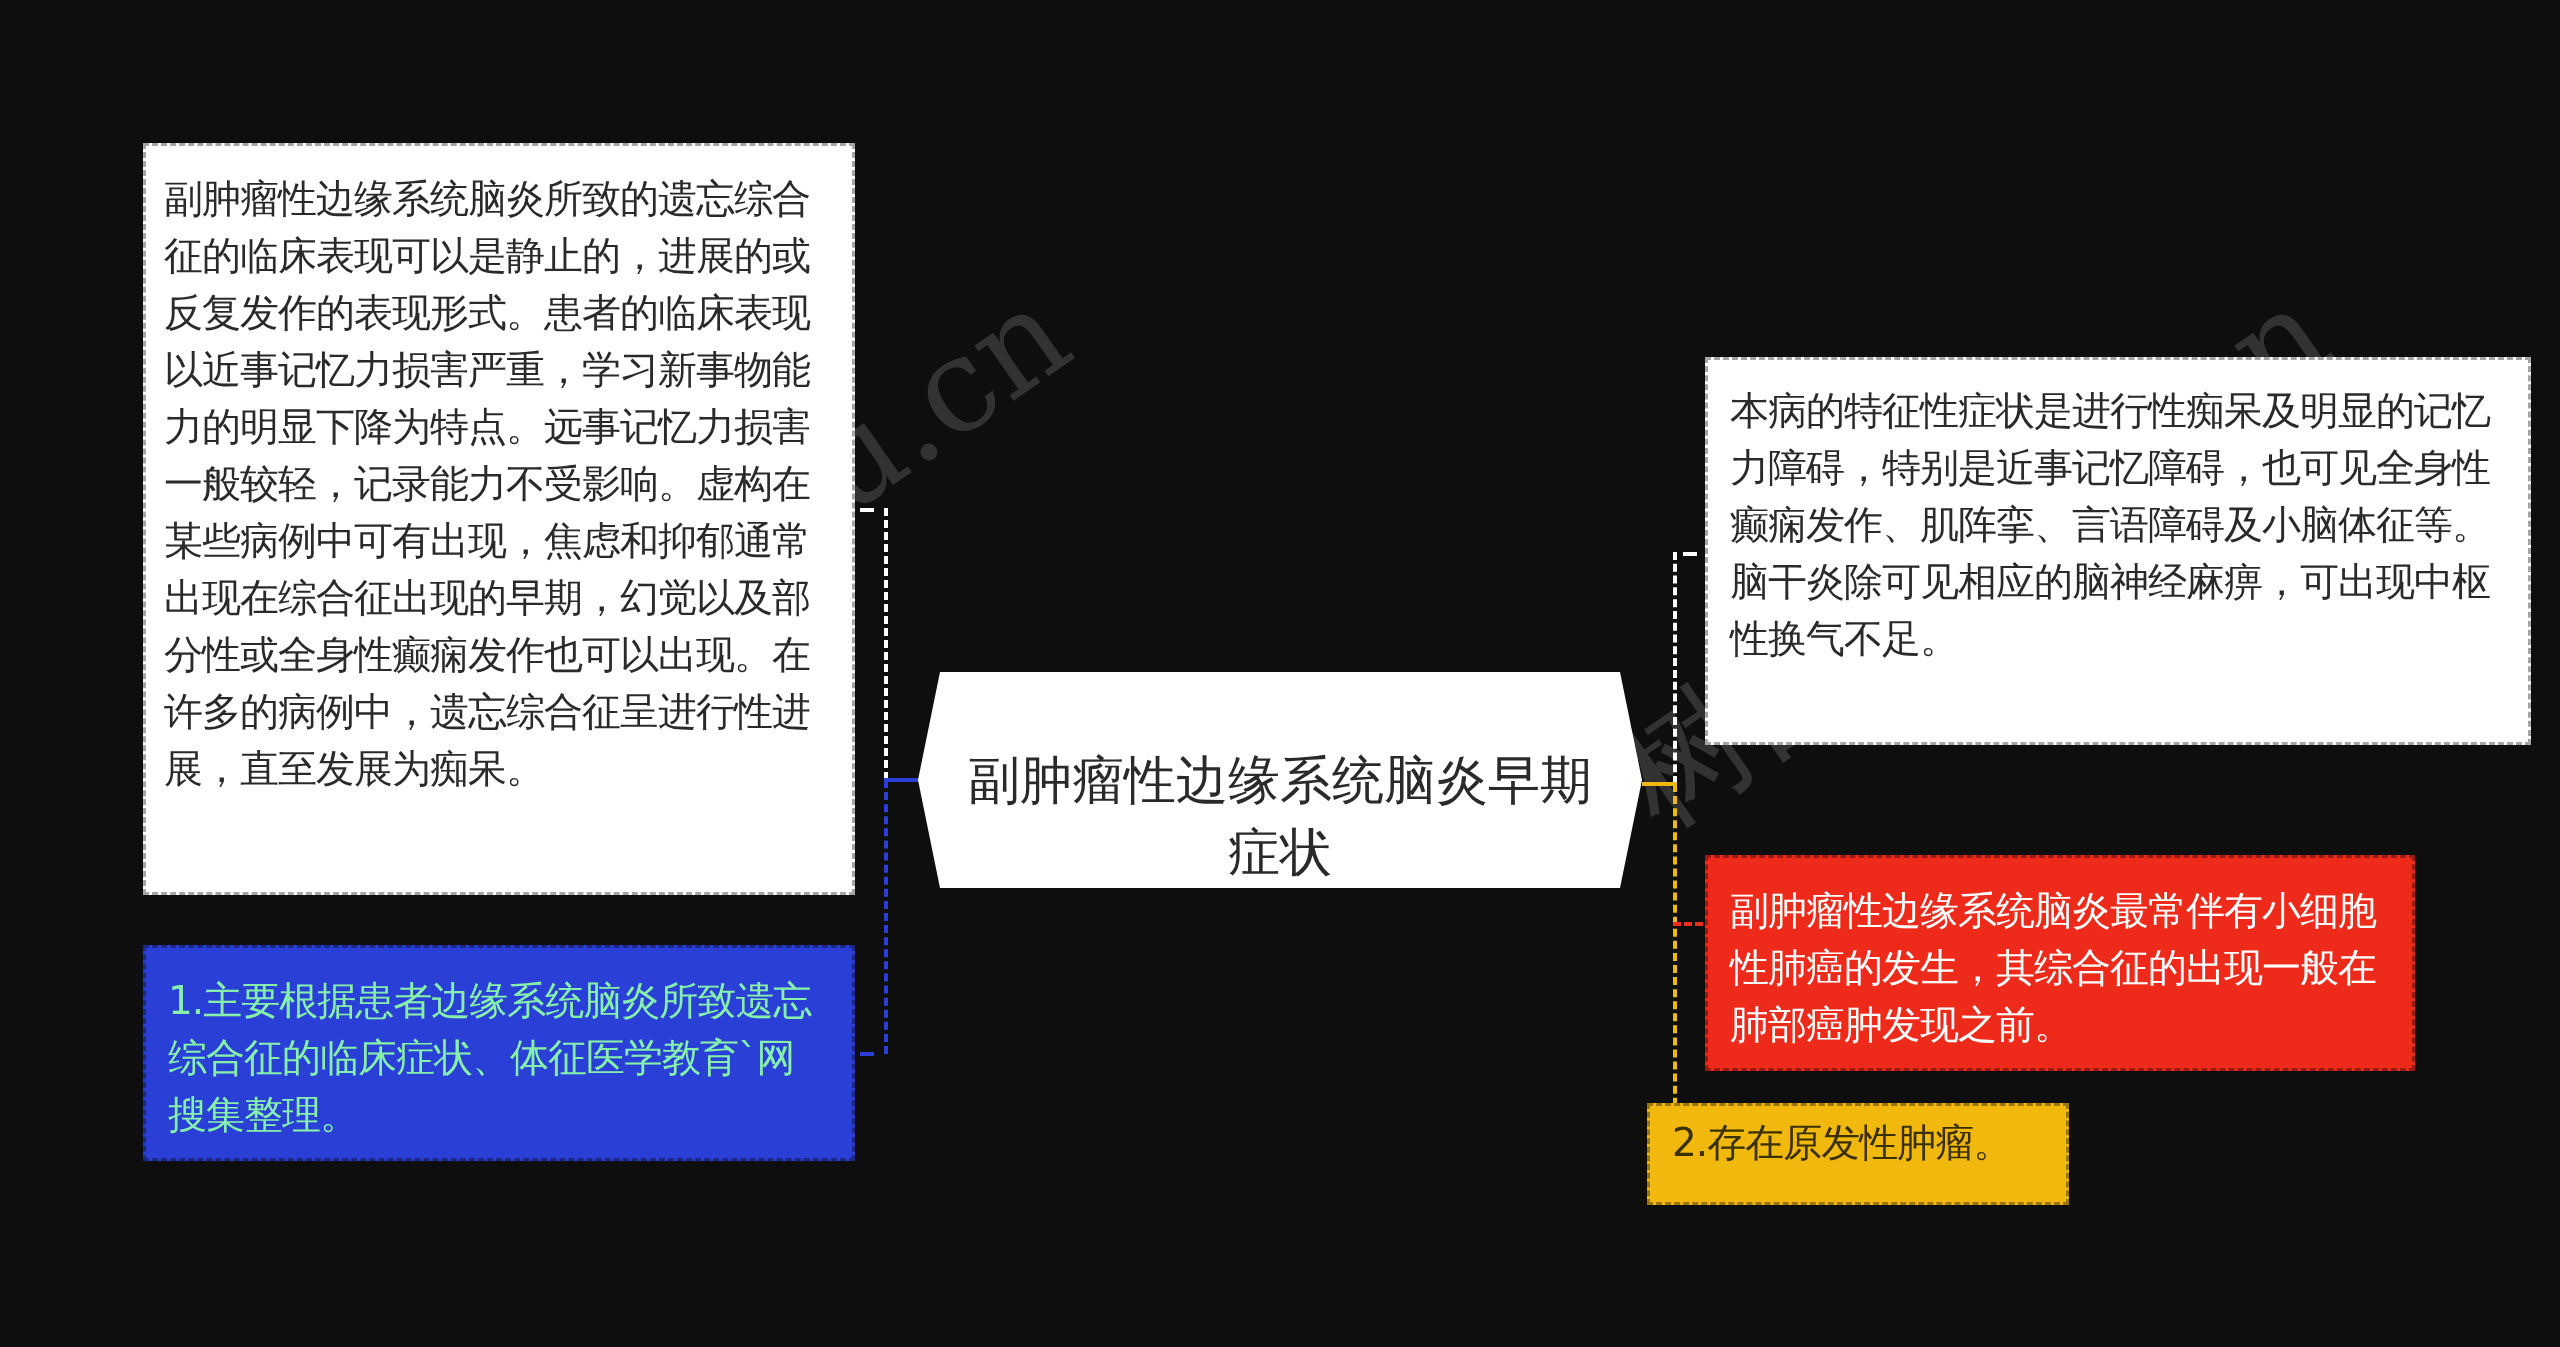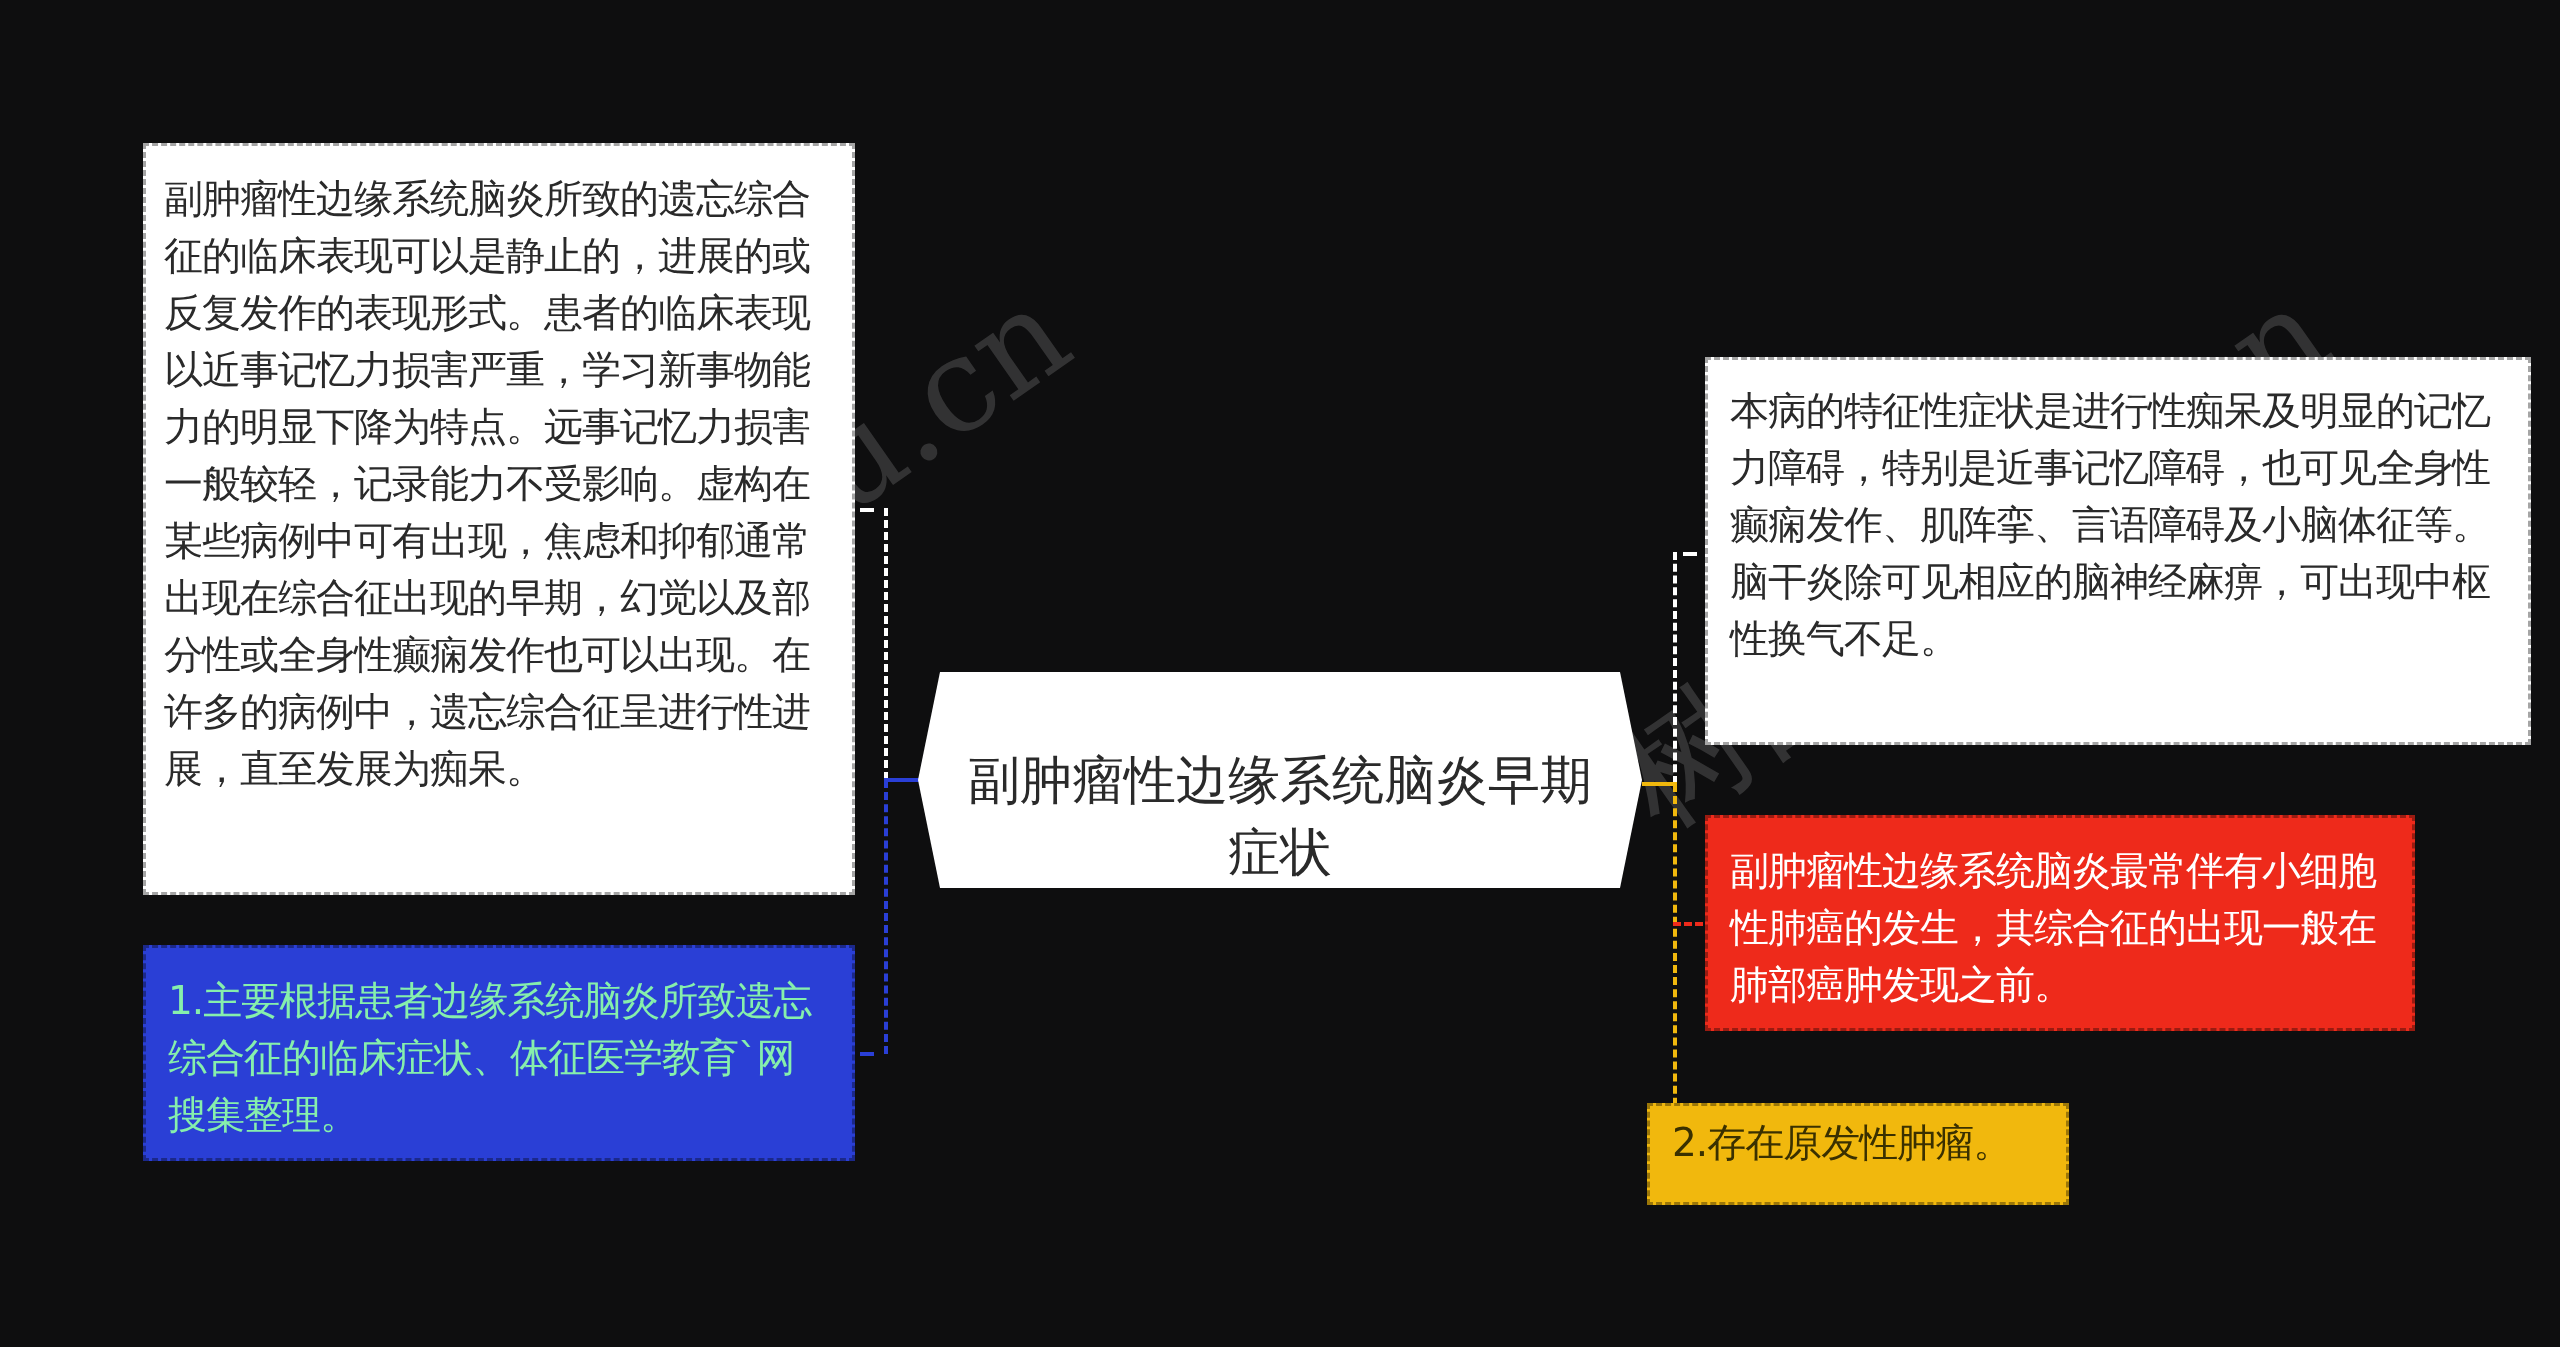--- a/index.html
+++ b/index.html
@@ -9,21 +9,21 @@
   }
   .node {
     position: absolute; box-sizing: border-box;
     border: 3px dashed rgba(0,0,0,0.35);
     padding: 18px 22px;
     font-size: 39px; line-height: 57px; letter-spacing: -1px;
     word-break: break-all;
   }
   .n-white { background: #ffffff; color: #2a2a2a; }
   .n-blue { background: #2a3fd6; color: #86efac; }
-  .n-red { background: #ee2a1b; color: #ffffff; }
+  .n-red { background: #ee2a1b; color: #ffffff; margin-top: 40px; }
   .n-yellow { background: #f1b80d; color: #3a3000; }
   .center {
     position: absolute; left: 918px; top: 672px; width: 724px; height: 216px;
     background: #fff;
     clip-path: polygon(22px 0, 702px 0, 724px 108px, 702px 216px, 22px 216px, 0 108px);
     display: flex; align-items: flex-end; justify-content: center; text-align: center;
     color: #2a2a2a; font-size: 52px; line-height: 72px; padding: 0 50px; box-sizing: border-box;
   }
   .line { position: absolute; }
   .v-dash { width: 0; border-left: 4px dashed; }

